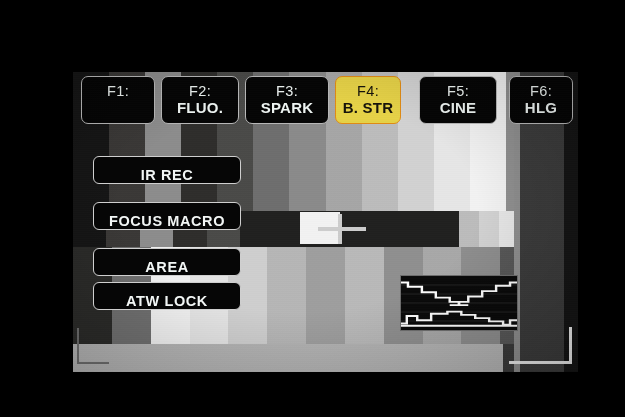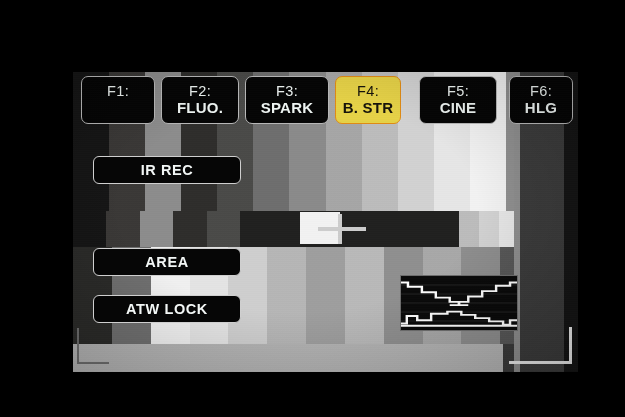--- a/index.html
+++ b/index.html
@@ -52,21 +52,21 @@
   .fkey .k-id{font-size:14.5px;letter-spacing:.4px;}
   .fkey .k-label{font-size:15px;letter-spacing:.2px;font-weight:600;margin-top:1px;}
   .fkey.single{justify-content:flex-start;padding-top:7px;}
   .fkey.active{background:#e6d247;border-color:#e08b15;color:#15120a;}
   .fkey.active .k-id{color:#15120a;}
   .fkey.active .k-label{color:#15120a;font-weight:700;}
 
   
   .menu-btn{position:absolute;left:20px;width:148px;height:28px;
         background:#060606;border:1.5px solid #cfcfcf;border-radius:6px;
-        display:flex;align-items:center;justify-content:center;
+        display:flex;align-items:flex-end;justify-content:center;
         color:#f2f6f5;font-size:14.5px;font-weight:600;letter-spacing:.6px;
         box-sizing:border-box;}
 
   
   #wfm{position:absolute;left:327px;top:203px;width:118px;height:56px;
        background:#0a0a0a;border:1.5px solid #6e6e6e;box-sizing:border-box;overflow:hidden;}
   #wfm svg{display:block;width:100%;height:100%;}
 
   
   #corner-br{position:absolute;right:6px;bottom:8px;width:60px;height:34px;
@@ -184,20 +184,23 @@
     </div>
 
     <div id="corner-br"></div>
     <div id="corner-bl"></div>
 
     <div id="scan"></div>
     <div id="vignette"></div>
   <div class="menu-btn" style="top: 84px;">
         <span>IR REC</span>
       </div>
+      <div class="menu-btn" style="top: 130px;">
+        <span>FOCUS MACRO</span>
+      </div>
       <div class="menu-btn" style="top: 176px;">
         <span>AREA</span>
       </div>
-      <div class="menu-btn" style="top: 223px;">
+      <div class="menu-btn" style="top: 210px;">
         <span>ATW LOCK</span>
       </div>
     </div>
 </div>
 
 </body></html>

